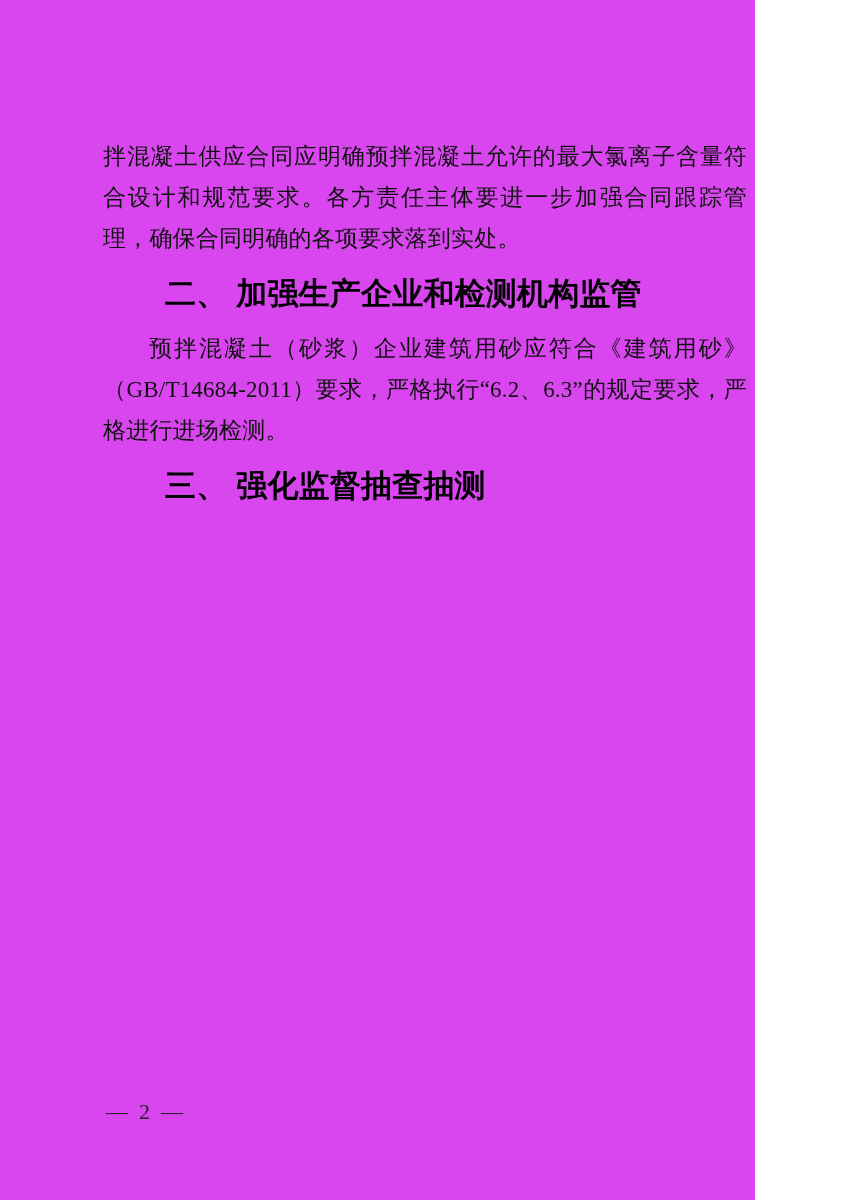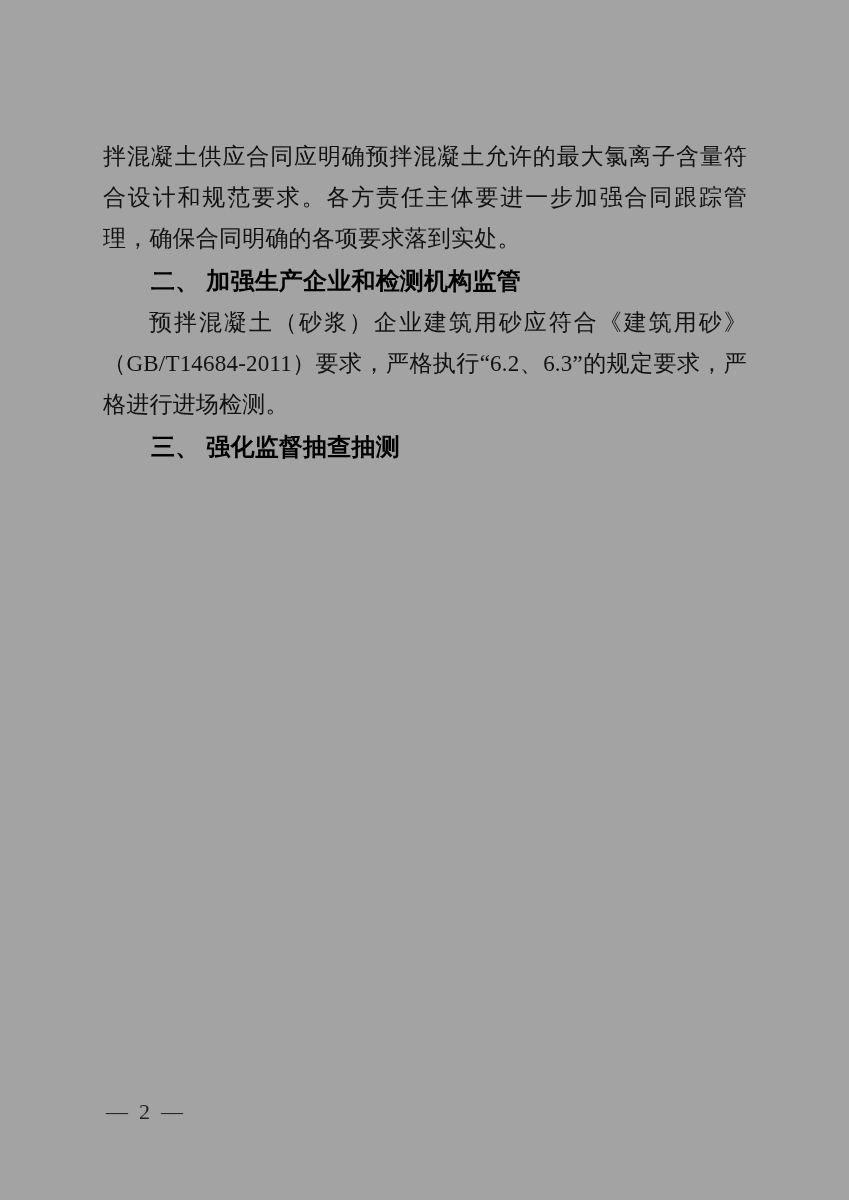--- a/index.html
+++ b/index.html
@@ -2,23 +2,23 @@
 <html><head>
 <meta charset="utf-8">
 <style>
   html, body {
     margin: 0;
     padding: 0;
     background: #ffffff;
   }
   .page {
     position: relative;
-    width: 849px;
+    width: 755px;
     height: 1200px;
-    background: #a3a3a3;
+    background: #d946ef;
     color: #111111;
     font-family: "Liberation Serif", serif;
     overflow: hidden;
     text-decoration: underline;
   }
   .content {
     position: absolute;
     left: 103px;
     top: 136px;
     width: 644px;
@@ -30,25 +30,25 @@
   }
   .para {
     margin: 0;
     padding: 0;
     text-indent: 2em;
   }
   .para.no-indent {
     text-indent: 0;
   }
   .heading {
-    margin: 1px 0;
+    margin: 14px 0;
     padding: 0;
     font-family: "Liberation Sans", sans-serif;
     font-weight: bold;
-    font-size: 24px;
+    font-size: 31px;
     line-height: 41px;
     text-indent: 2em;
     text-align: left;
     color: #000000;
   }
   .footer {
     position: absolute;
     left: 106px;
     top: 1097px;
     font-size: 22px;

